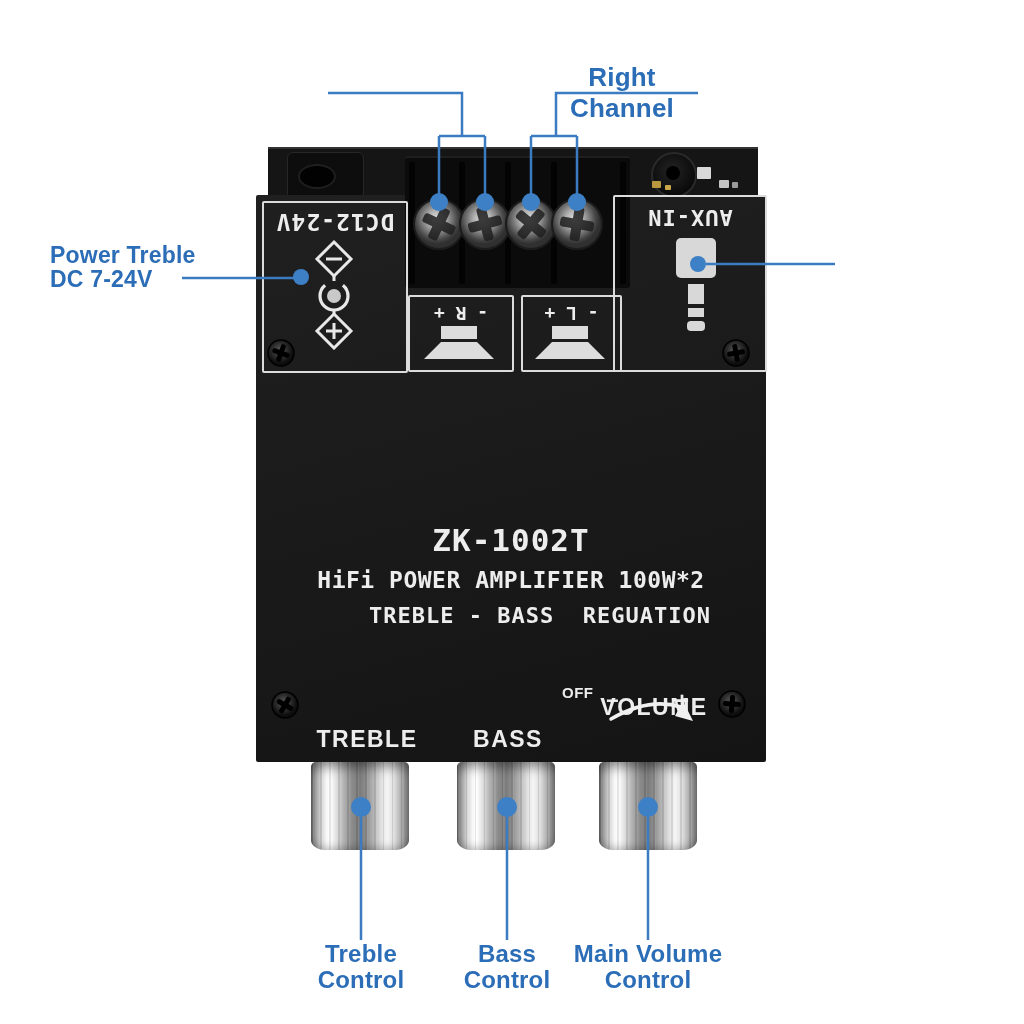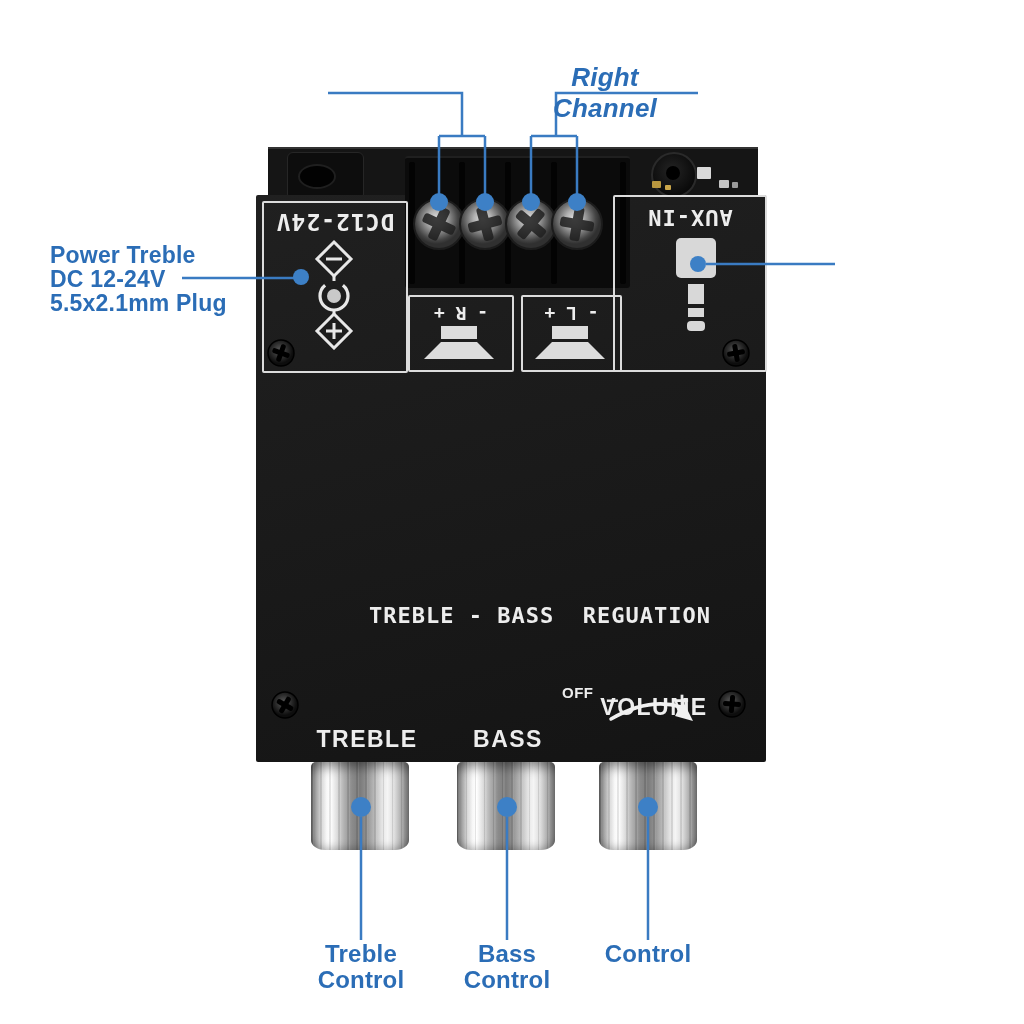--- a/index.html
+++ b/index.html
@@ -161,20 +161,22 @@
     </svg>
   </div>
   <div class="abs wbox" id="box-spk-l">
     <div class="spk-label silk mono rot180" style="top:6px;">- L +</div>
     <svg class="abs" style="left:11px;top:29px;" width="72" height="34" viewBox="0 0 72 34">
       <rect x="18" y="0" width="36" height="13" fill="#dcdcdc"></rect>
       <polygon points="18,16 54,16 71,33 1,33" fill="#dcdcdc"></polygon>
     </svg>
   </div>
 
+  <div class="abs silk mono" id="model-label">ZK-1002T</div>
+  <div class="abs silk mono" id="title-line1">HiFi POWER AMPLIFIER 100W*2</div>
   <div class="abs silk mono" id="title-line2">TREBLE - BASS  REGUATION</div>
 
   <div class="abs silk knob-silk" style="left:277px;top:726px;">TREBLE</div>
   <div class="abs silk knob-silk" style="left:418px;top:726px;">BASS</div>
   <div class="abs silk knob-silk" style="left:564px;top:694px;">VOLUME</div>
   <div class="abs silk" id="off-label">OFF</div>
   <div class="abs silk" id="vol-minus">−</div>
   <div class="abs silk" id="vol-plus">+</div>
   <svg class="abs" style="left:605px;top:695px;" width="96" height="32" viewBox="0 0 96 32">
     <path d="M6 24 Q44 2 76 12" stroke="#f0f0f0" stroke-width="3.5" fill="none" stroke-linecap="round"></path>
@@ -235,34 +237,34 @@
     <path class="blue-line" d="M835 264 H706"></path>
     <circle class="blue-dot" cx="698" cy="264" r="8"></circle>
     <circle class="blue-dot" cx="361" cy="807" r="10"></circle>
     <circle class="blue-dot" cx="507" cy="807" r="10"></circle>
     <circle class="blue-dot" cx="648" cy="807" r="10"></circle>
     <path class="blue-line" d="M361 817 V940"></path>
     <path class="blue-line" d="M507 817 V940"></path>
     <path class="blue-line" d="M648 817 V940"></path>
   </svg>
 
-  <div class="abs callout c-top" style="left:520px;top:62px;font-style:italic;">Right Channel</div>
+  <div class="abs callout c-top" style="left:537px;top:62px;">Right Channel</div>
 
   <div class="abs callout c-block" style="left:50px;top:243px;width:225px;">
     <div>Power Treble</div>
-    <div>DC 12-24V</div>
-    <div>5.5x2.1mm Plug</div>
+    <div>DC 7-24V</div>
   </div>
 
 
   <div class="abs callout c-bottom" style="left:281px;top:941px;width:160px;">
     <div>Treble</div>
     <div>Control</div>
   </div>
   <div class="abs callout c-bottom" style="left:427px;top:941px;width:160px;">
     <div>Bass</div>
     <div>Control</div>
   </div>
   <div class="abs callout c-bottom" style="left:548px;top:941px;width:200px;">
+    <div>Main Volume</div>
     <div>Control</div>
   </div>
 
 </div>
 
 </body></html>

